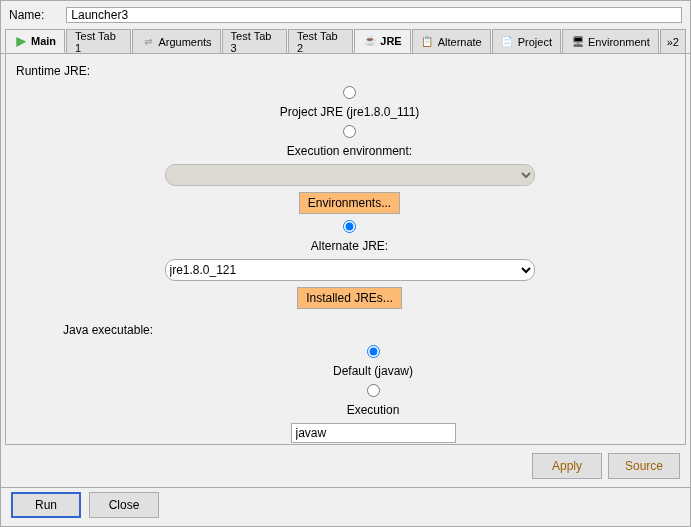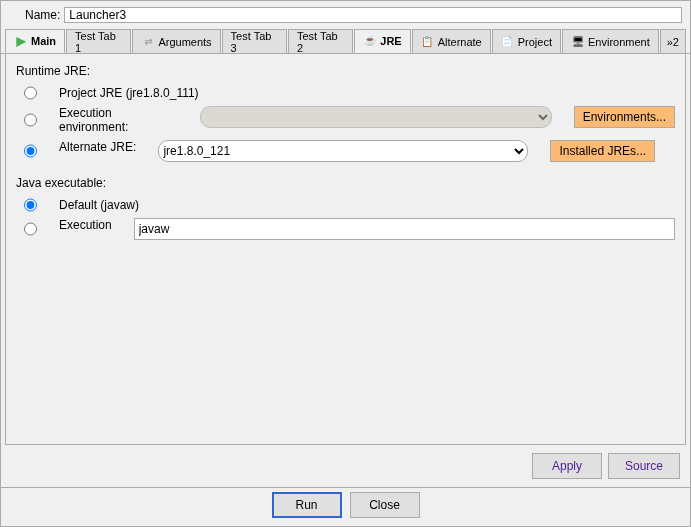--- a/index.html
+++ b/index.html
@@ -16,23 +16,22 @@
       height: 527px;
       background: #f0f0f0;
       border: 1px solid #aaa;
       display: flex;
       flex-direction: column;
     }
     .name-row {
       display: flex;
       align-items: center;
       padding: 6px 8px;
-      gap: 4px;
-      background: #f0f0f0;
-      margin-left: 16px;
+      gap: 22px;
+      background: #f0f0f0;
     }
     .name-label {
       font-size: 12px;
       white-space: nowrap;
     }
     .name-input {
       flex: 1;
       height: 16px;
       font-size: 12px;
       border: 1px solid #aaa;
@@ -100,21 +99,23 @@
       margin-bottom: 8px;
     }
     .radio-group {
       display: flex;
       flex-direction: column;
       gap: 6px;
       margin-left: 8px;
     }
     .radio-row {
       display: flex;
-      gap: 22px;
+      align-items: center;
+      gap: 6px;
+      flex-direction: column;
     }
     .radio-row input[type="radio"] {
       margin: 0;
     }
     .radio-row label {
       font-size: 12px;
     }
     .env-dropdown {
       width: 370px;
       height: 22px;
@@ -133,20 +134,21 @@
     .env-btn {
       height: 22px;
       font-size: 12px;
       border: 1px solid #aaa;
       background: #fdba74;
       padding: 0 8px;
       cursor: pointer;
     }
     .java-exec-section {
       margin-top: 14px;
+      margin-left: 47px;
     }
     .alternate-input {
       flex: 1;
       height: 22px;
       font-size: 12px;
       border: 1px solid #aaa;
       padding: 2px 4px;
       background: white;
     }
     .bottom-buttons {
@@ -159,25 +161,25 @@
     .action-btn {
       height: 26px;
       font-size: 12px;
       border: 1px solid #aaa;
       background: #e0e0e0;
       padding: 0 16px;
       cursor: pointer;
       min-width: 70px;
     }
     .action-btn:disabled {
-      color: #4c1d95;
+      color: #a16207;
     }
     .footer-row {
       display: flex;
-      justify-content: center;
+      justify-content: flex-start;
       align-items: center;
       padding: 4px 10px 8px 10px;
       gap: 8px;
       border-top: 1px solid #aaa;
     }
     .run-btn {
       height: 26px;
       font-size: 12px;
       border: 2px solid #3366cc;
       background: #e0e0e0;

